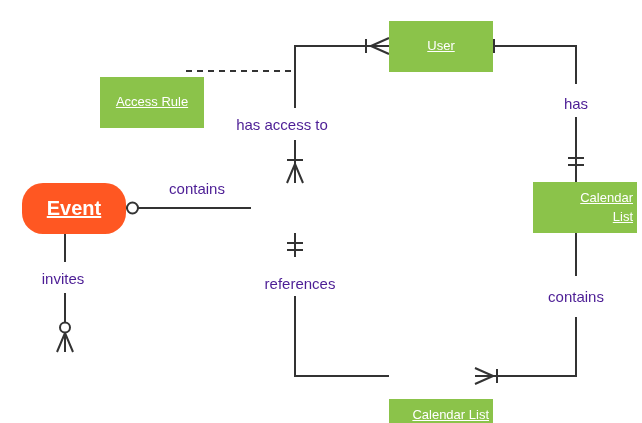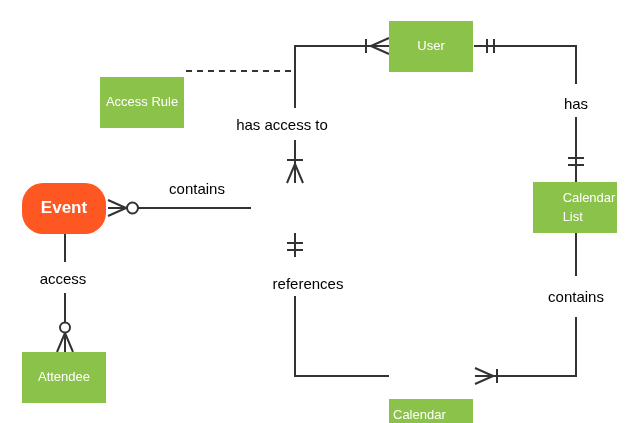--- a/index.html
+++ b/index.html
@@ -15,40 +15,41 @@
     background: #ffffff;
     overflow: hidden;
   }
   .wires {
     position: absolute;
     left: 0; top: 0;
     width: 642px; height: 423px;
   }
   .entity {
     position: absolute;
-    width: 84px;
+    width: 104px;
     height: 51px;
     display: flex;
     align-items: center;
     justify-content: center;
-    text-align: left;
+    text-align: right;
     color: #ffffff;
     font-size: 13px;
     line-height: 1.45;
     box-sizing: border-box;
     padding: 2px 4px;
     cursor: default;
+    text-decoration: underline;
   }
   .entity.green  { background: #8BC34A; }
-  .entity.orange { background: #FF5722; font-weight: bold; font-size: 17px; border-radius: 21px; }
+  .entity.orange { background: #FF5722; font-weight: bold; font-size: 20px; border-radius: 21px; }
   .rel-label {
     position: absolute;
     transform: translate(-50%, -50%);
     font-size: 15px;
-    color: #000000;
+    color: #4c1d95;
     white-space: nowrap;
   }
 </style>
 </head>
 <body>
 
 <div class="canvas">
 
   <svg class="wires" viewBox="0 0 642 423" xmlns="http://www.w3.org/2000/svg">
     <g stroke="#333333" stroke-width="2" fill="none">
@@ -99,27 +100,26 @@
 
   <div class="entity green" style="left:100px; top:46px;margin-top:31px;">Access Rule</div>
 
   <div class="entity orange" style="left:22px; top:183px;">Event</div>
 
 
   <div class="entity green" style="left:533px; top:182px;padding-left:32px;">Calendar List</div>
 
   <div class="entity green" style="left:389px; top:363px;margin-top:36px;">Calendar List Entry</div>
 
-  <div class="entity green" style="left:22px; top:352px;">Attendee</div>
 
   <div class="rel-label" style="left:282px; top:124px;">has access to</div>
 
   <div class="rel-label" style="left:197px; top:188px;">contains</div>
 
-  <div class="rel-label" style="left:63px; top:278px;">access</div>
+  <div class="rel-label" style="left:63px; top:278px;">invites</div>
 
-  <div class="rel-label" style="left:308px; top:283px;">references</div>
+  <div class="rel-label" style="left:300px; top:283px;">references</div>
 
   <div class="rel-label" style="left:576px; top:296px;">contains</div>
 
   <div class="rel-label" style="left:576px; top:103px;">has</div>
 
 </div>
 
 </body></html>

